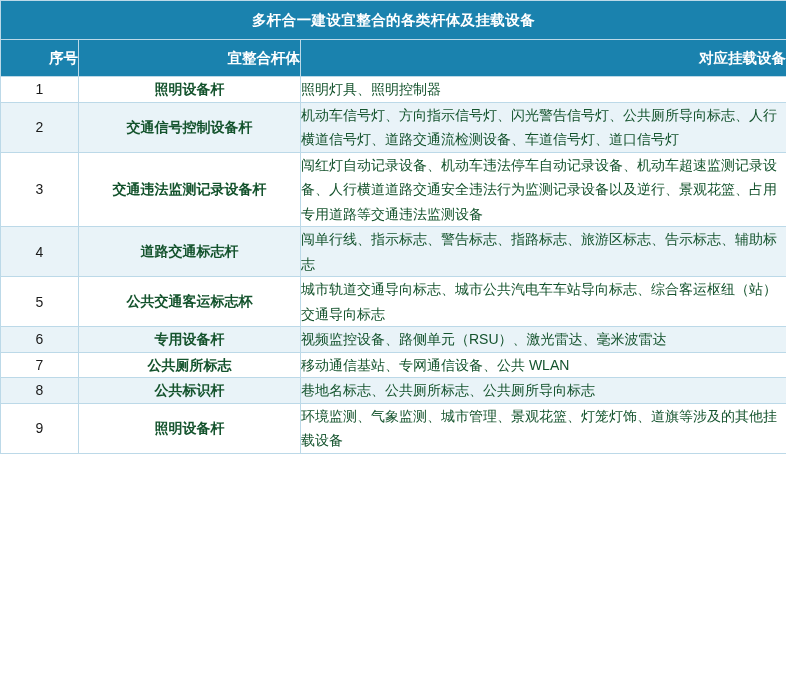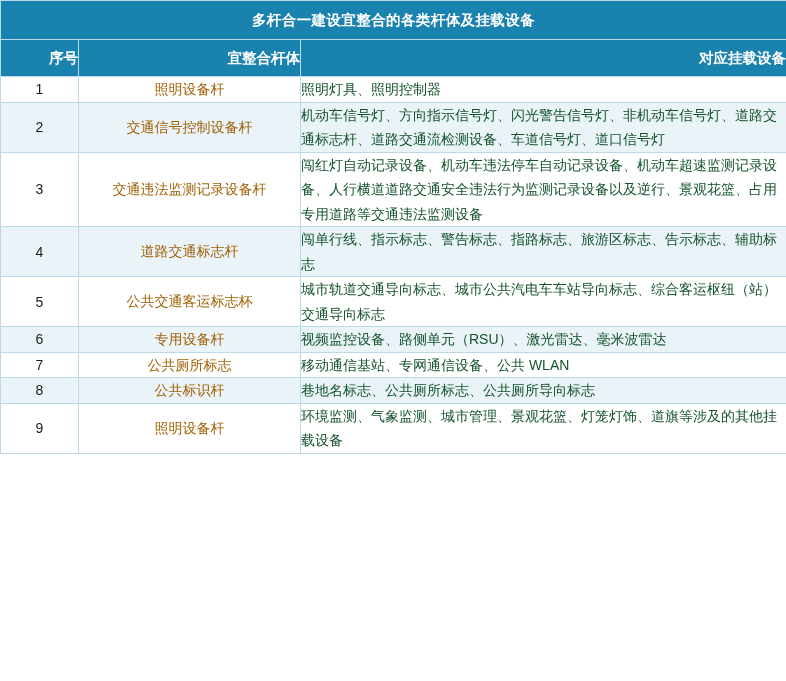--- a/index.html
+++ b/index.html
@@ -51,24 +51,25 @@
   
   .idx-cell {
     text-align: center;
     font-size: 14px;
     color: #1a1a1a;
     vertical-align: middle;
   }
   .pole-cell {
     text-align: center;
     font-size: 14px;
-    color: #a16207;
+    color: #14532d;
     vertical-align: middle;
     padding: 6px 6px;
     line-height: 1.6;
+    font-weight: bold;
   }
   .equip-cell {
     text-align: left;
     font-size: 14px;
     color: #14532d;
     vertical-align: middle;
     padding: 9px 10px 9px 9px;
     line-height: 1.75;
   }
   tr.row-odd td {
@@ -103,21 +104,21 @@
 
       <tr class="row-odd">
         <td class="idx-cell">1</td>
         <td class="pole-cell">照明设备杆</td>
         <td class="equip-cell">照明灯具、照明控制器</td>
       </tr>
 
       <tr class="row-even">
         <td class="idx-cell">2</td>
         <td class="pole-cell">交通信号控制设备杆</td>
-        <td class="equip-cell">机动车信号灯、方向指示信号灯、闪光警告信号灯、非机动车信号灯、道路交通标志杆、道路交通流检测设备、车道信号灯、道口信号灯</td>
+        <td class="equip-cell">机动车信号灯、方向指示信号灯、闪光警告信号灯、公共厕所导向标志、人行横道信号灯、道路交通流检测设备、车道信号灯、道口信号灯</td>
       </tr>
 
       <tr class="row-odd">
         <td class="idx-cell">3</td>
         <td class="pole-cell">交通违法监测记录设备杆</td>
         <td class="equip-cell">闯红灯自动记录设备、机动车违法停车自动记录设备、机动车超速监测记录设备、人行横道道路交通安全违法行为监测记录设备以及逆行、景观花篮、占用专用道路等交通违法监测设备</td>
       </tr>
 
       <tr class="row-even">
         <td class="idx-cell">4</td>

